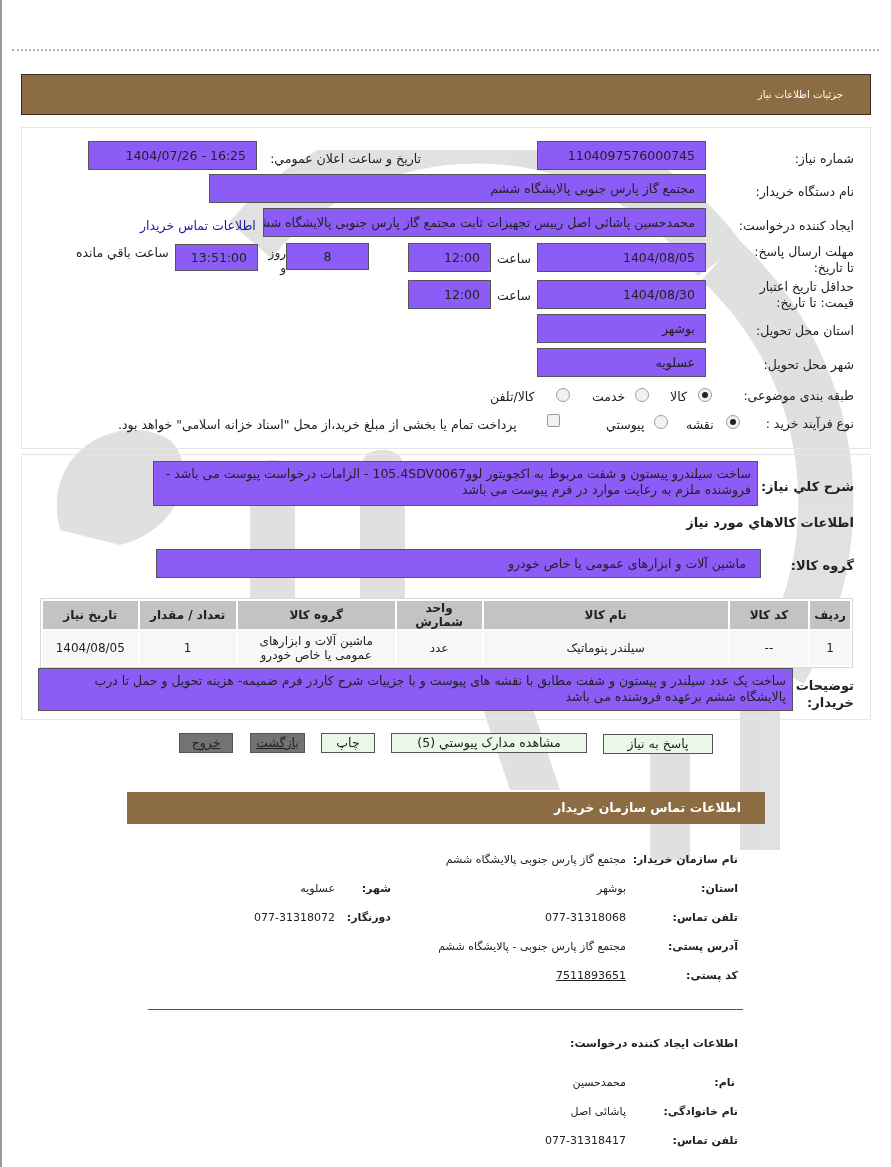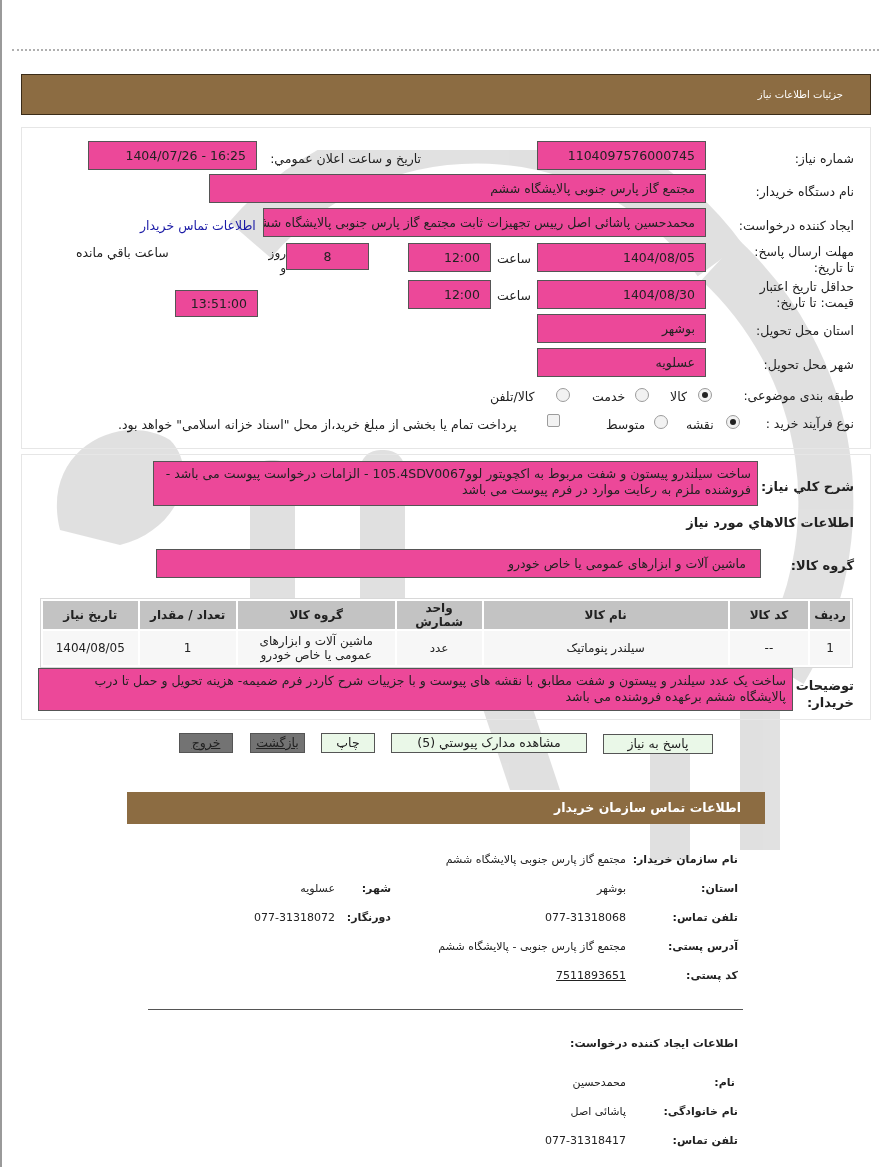--- a/index.html
+++ b/index.html
@@ -24,21 +24,21 @@
   }
 
   .panel {
     position: absolute; left: 21px; width: 850px; border: 1px solid #e6e6e6; background: transparent; z-index: 1;
   }
   .p1 { top: 127px; height: 322px; }
   .p2 { top: 454px; height: 266px; }
   .lbl { position: absolute; z-index: 2; font-size: 12.5px; color: #222; white-space: nowrap; }
   .lbl-wrap { white-space: normal; line-height: 16px; text-align: right; }
   .field {
-    position: absolute; z-index: 2; border: 1px solid #555; background: #ec4899;
+    position: absolute; z-index: 2; border: 1px solid #555; background: #8b5cf6;
     font-size: 12.5px; line-height: 27px; padding: 0 10px; text-align: right;
     white-space: nowrap; overflow: hidden;
   }
   .field.ltr { direction: ltr; text-align: right; }
   .field.center { text-align: center; }
 
   .link { color: #1a1aa6; text-decoration: none; cursor: pointer; }
 
   .radio {
     position: absolute; z-index: 2; width: 14px; height: 14px; border-radius: 50%;
@@ -118,21 +118,21 @@
 <span class="lbl" style="right:37px; top:218px;">ایجاد کننده درخواست:</span>
 <div class="field" style="left:263px; top:208px; width:443px; height:29px;">محمدحسین پاشائی اصل رییس تجهیزات ثابت مجتمع گاز پارس جنوبی پالایشگاه ششم</div>
 <a class="lbl link" style="left:140px; top:218px;">اطلاعات تماس خریدار</a>
 
 <span class="lbl lbl-wrap" style="right:37px; top:244px; width:100px;">مهلت ارسال پاسخ: تا تاریخ:</span>
 <div class="field ltr" style="left:537px; top:243px; width:169px; height:29px;">1404/08/05</div>
 <span class="lbl" style="left:497px; top:251px;">ساعت</span>
 <div class="field ltr" style="left:408px; top:243px; width:83px; height:29px;">12:00</div>
 <div class="field center" style="left:286px; top:243px; width:83px; height:27px; line-height:25px;">8</div>
 <span class="lbl lbl-wrap" style="left:268px; top:246px; width:18px; font-size:12px; line-height:15px;">روز و</span>
-<div class="field ltr" style="left:175px; top:244px; width:83px; height:27px; line-height:25px;margin-top:46px;">13:51:00</div>
+<div class="field ltr" style="left:175px; top:244px; width:83px; height:27px; line-height:25px;">13:51:00</div>
 <span class="lbl" style="left:76px; top:245px;">ساعت باقي مانده</span>
 
 <span class="lbl lbl-wrap" style="right:37px; top:279px; width:130px;">حداقل تاریخ اعتبار قیمت: تا تاریخ:</span>
 <div class="field ltr" style="left:537px; top:280px; width:169px; height:29px;">1404/08/30</div>
 <span class="lbl" style="left:497px; top:288px;">ساعت</span>
 <div class="field ltr" style="left:408px; top:280px; width:83px; height:29px;">12:00</div>
 
 <span class="lbl" style="right:37px; top:323px;">استان محل تحویل:</span>
 <div class="field" style="left:537px; top:314px; width:169px; height:29px;">بوشهر</div>
 
@@ -144,21 +144,21 @@
 <span class="lbl" style="left:670px; top:389px;">کالا</span>
 <div class="radio" style="left:635px; top:388px;"></div>
 <span class="lbl" style="left:592px; top:389px;">خدمت</span>
 <div class="radio" style="left:556px; top:388px;"></div>
 <span class="lbl" style="left:490px; top:389px;">کالا/تلفن</span>
 
 <span class="lbl" style="right:37px; top:416px;">نوع فرآیند خرید :</span>
 <div class="radio on" style="left:726px; top:415px;"></div>
 <span class="lbl" style="left:686px; top:417px;">نقشه</span>
 <div class="radio" style="left:654px; top:415px;"></div>
-<span class="lbl" style="left:606px; top:417px;">متوسط</span>
+<span class="lbl" style="left:606px; top:417px;">پیوستي</span>
 <div class="checkbox" style="left:547px; top:414px;"></div>
 <span class="lbl" style="left:118px; top:417px;">پرداخت تمام یا بخشی از مبلغ خرید،از محل "اسناد خزانه اسلامی" خواهد بود.</span>
 
 <div class="panel p2"></div>
 
 <span class="lbl bold" style="right:37px; top:479px; font-size:13px;">شرح کلي نیاز:</span>
 <div class="field" style="left:153px; top:461px; width:605px; height:45px; line-height:16px; padding:4px 6px; white-space:normal;">ساخت سیلندرو پیستون و شفت مربوط به اکچویتور لوو105.4SDV0067 - الزامات درخواست پیوست می باشد - فروشنده ملزم به رعایت موارد در فرم پیوست می باشد</div>
 
 <span class="lbl bold" style="right:37px; top:515px; font-size:13px;">اطلاعات کالاهاي مورد نیاز</span>
 

